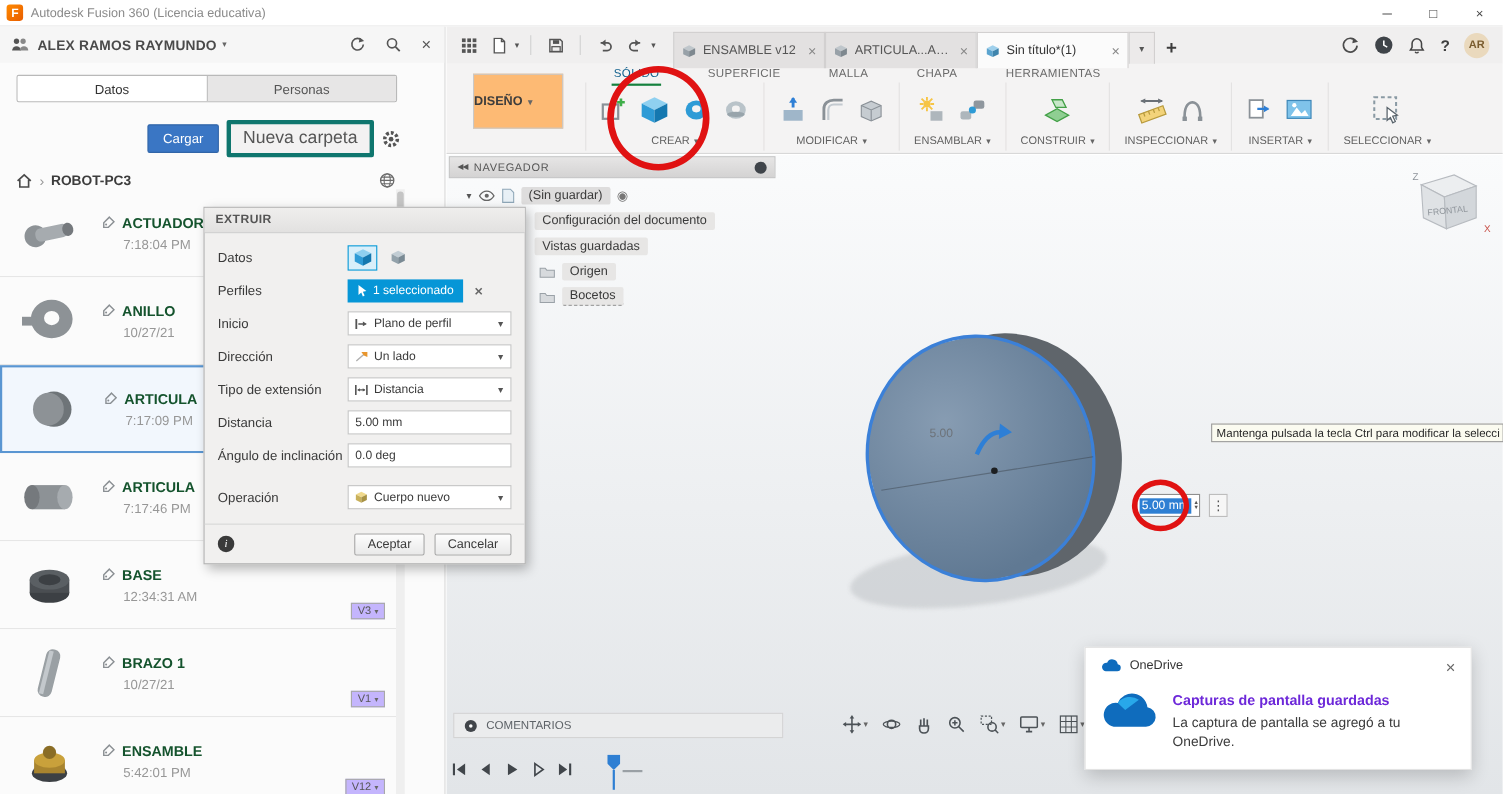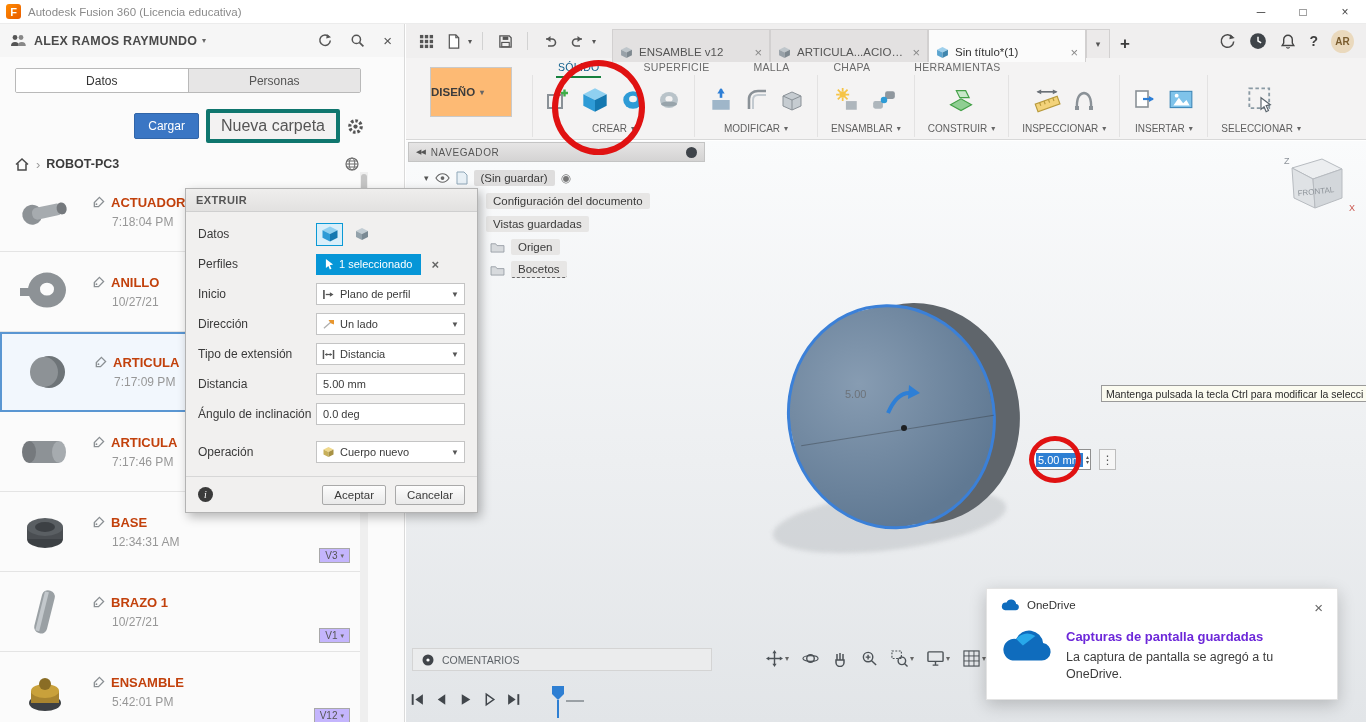--- a/index.html
+++ b/index.html
@@ -28,35 +28,35 @@
   .btn-nueva{background:#f3f2f2;border:4px solid #0f766e;color:#555;font-size:16px;padding:4px 11px;border-radius:2px}
   .breadcrumb-row{display:flex;align-items:center;margin:13px 44px 0 14px;font-size:12.5px;color:#444;gap:6px}
   .crumb-sep{color:#999;font-size:13px}
   .crumb-name{font-weight:bold;color:#3c3c3c}
   .crumb-globe{margin-left:auto}
   .file-list{position:absolute;left:0;top:148px;width:360px;bottom:0;overflow:hidden;background:#fbfbfb}
   .file-item{height:80px;border-bottom:1px solid #e4e4e4;position:relative;display:flex;align-items:center;padding-left:14px;background:#fbfbfb}
   .file-item.selected{border:2px solid #5a96d2;background:#f2f7fd}
   .thumb{width:62px;height:52px;margin-right:16px;display:flex;align-items:center;justify-content:center;flex-shrink:0}
   .fi-text{display:flex;flex-direction:column}
-  .file-name{font-size:13px;font-weight:bold;color:#c2410c;display:flex;align-items:center;gap:6px}
+  .file-name{font-size:13px;font-weight:bold;color:#14532d;display:flex;align-items:center;gap:6px}
   .file-meta{font-size:12px;color:#979797;margin-top:5px;margin-left:20px}
   .badge{position:absolute;right:10px;bottom:8px;border:1px solid #a8a8a8;font-size:10px;color:#555;padding:1px 5px;background:#c4b5fd;display:flex;align-items:center;gap:3px}
   .badge .bchev{font-size:7px;color:#666}
   .vscroll{position:absolute;left:360px;top:148px;width:8px;bottom:0;background:#efefef}
   .vthumb{position:absolute;left:1px;top:2px;width:6px;height:128px;background:#c5c5c5;border-radius:3px}
 
   
   .app-toolbar{position:absolute;left:406px;top:24px;width:960px;height:34px;background:#f0efef;display:flex;align-items:flex-end;padding-left:8px;z-index:9}
   .atb-icons{display:flex;align-items:center;gap:4px;height:34px}
   .tbi{width:24px;height:24px;display:flex;align-items:center;justify-content:center}
   .tbi-chev{font-size:8px;color:#555;margin-left:-2px}
   .tb-sep{width:1px;height:18px;background:#d2d2d2;margin:0 6px;align-self:center}
   .doc-tabs{display:flex;margin-left:16px;height:29px}
-  .doc-tab{width:158px;background:#e3e1e1;border:1px solid #d2d0d0;border-bottom:none;display:flex;align-items:flex-start;padding:16px 7px;font-size:11.5px;color:#555;gap:6px}
+  .doc-tab{width:138px;background:#e3e1e1;border:1px solid #d2d0d0;border-bottom:none;display:flex;align-items:center;padding:16px 7px;font-size:11.5px;color:#555;gap:6px}
   .doc-tab.active{background:#fbfbfb;color:#333}
   .doc-tab .lbl{white-space:nowrap;overflow:hidden;text-overflow:ellipsis;flex:1}
   .tab-close{color:#888;font-size:13px;line-height:1}
   .tab-drop{width:24px;height:29px;display:flex;align-items:center;justify-content:center;color:#555;font-size:9px;border-bottom:none;background:#eceaea;border:1px solid #d2d0d0;border-bottom:none}
   .tab-plus{width:30px;height:29px;display:flex;align-items:center;justify-content:center;color:#3c3c3c;font-size:17px;font-weight:bold}
   .right-icons{margin-left:auto;display:flex;align-items:center;gap:13px;padding-right:12px;height:34px}
   .avatar{width:23px;height:23px;border-radius:50%;background:#ead9bd;color:#7a5c2e;font-size:10px;font-weight:bold;display:flex;align-items:center;justify-content:center}
   .help-q{font-size:14px;font-weight:bold;color:#3e3e3e}
 
   

